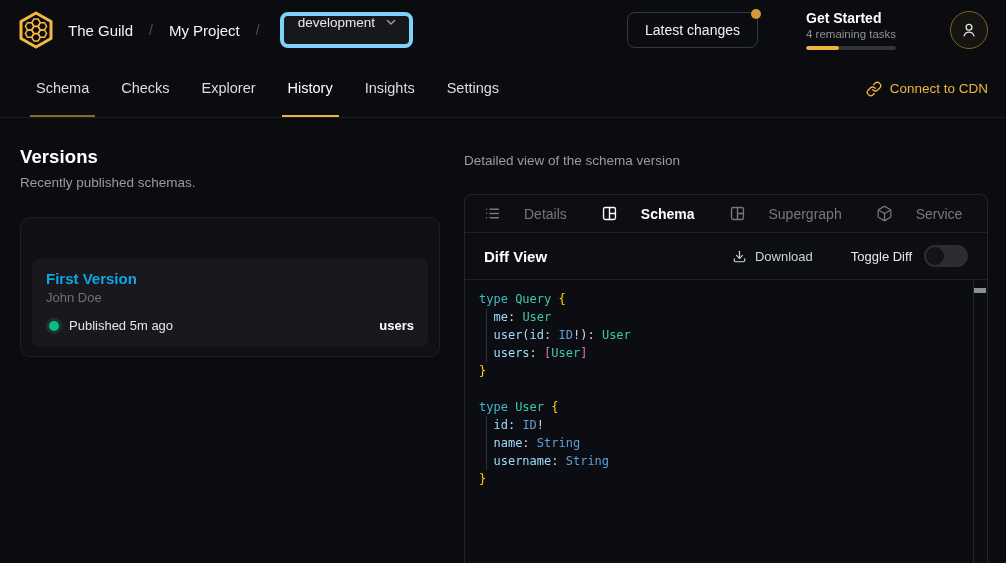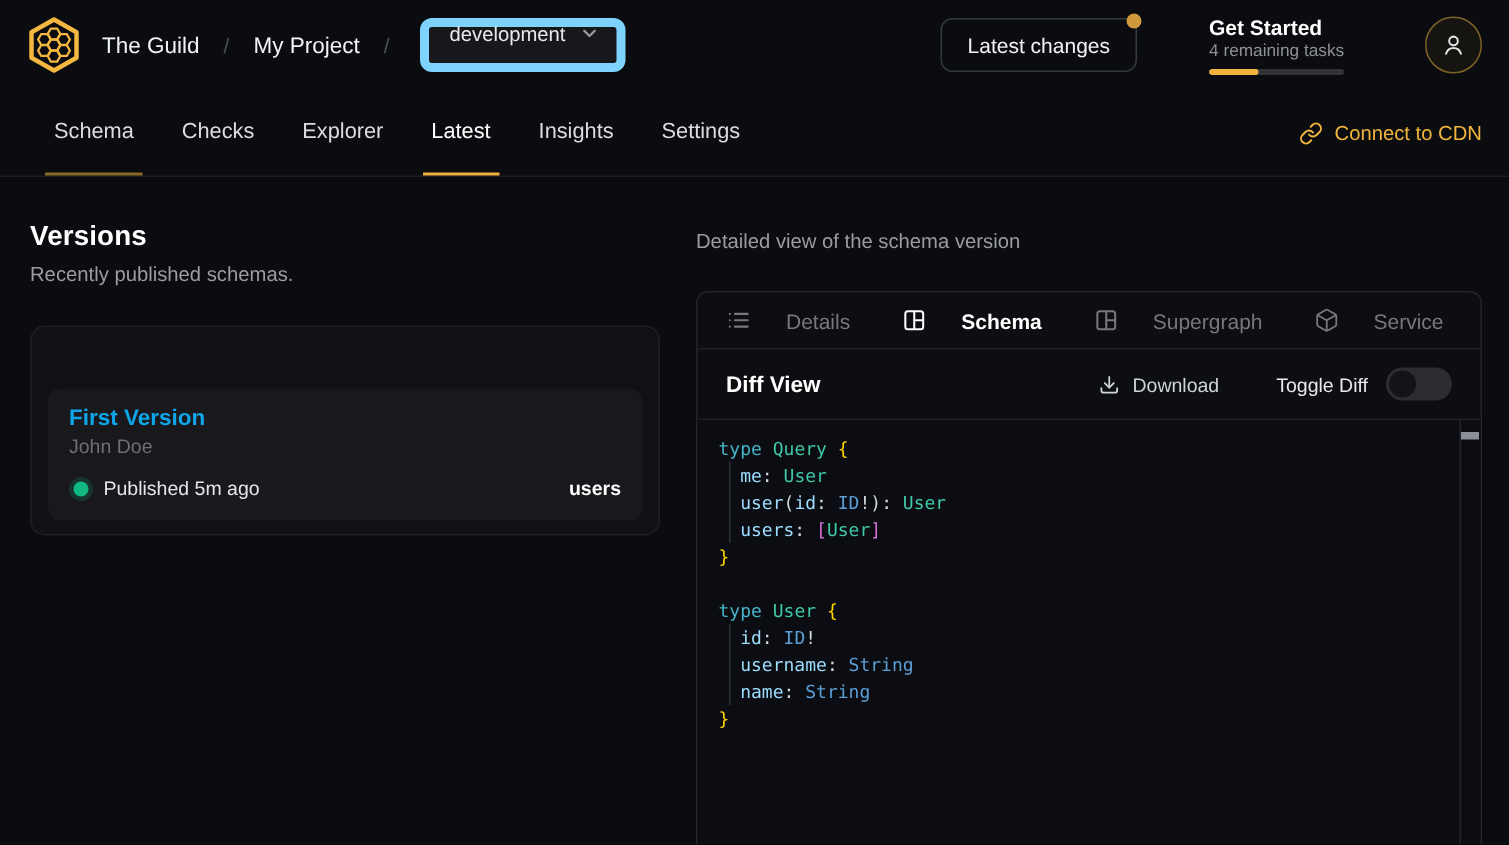--- a/index.html
+++ b/index.html
@@ -19,21 +19,21 @@
     padding: 0 18px 0 16px;
   }
   .logo { width: 40px; height: 40px; flex: 0 0 auto; }
   .breadcrumb { display: flex; align-items: center; gap: 16px; margin-left: 12px; }
   .crumb { font-size: 15px; font-weight: 500; color: #f2f3f5; cursor: pointer; }
   .crumb-sep { color: #4d5056; font-size: 14px; }
   .target-dd {
     margin-left: 20px;
     display: flex; align-items: center; gap: 10px;
     background: #17181c;
-    border: 6px solid #7dd3fc;
+    border: 4px solid #7dd3fc;
     border-radius: 8px;
     height: 36px;
     padding: 0 12px 16px 14px;
     font-size: 13.5px;
     color: #e8e9ec;
     cursor: pointer;
   }
   .latest-btn {
     margin-left: auto;
     position: relative;
@@ -272,21 +272,21 @@
     <div class="nav-tab dim-underline">
         <span>Schema</span>
       </div>
     <div class="nav-tab">
         <span>Checks</span>
       </div>
     <div class="nav-tab">
         <span>Explorer</span>
       </div>
     <div class="nav-tab active">
-        <span>Latest</span>
+        <span>History</span>
       </div>
     <div class="nav-tab">
         <span>Insights</span>
       </div>
     <div class="nav-tab">
         <span>Settings</span>
       </div>
   </div>
   <div class="cdn-link">
     <svg class="icon" width="16" height="16" viewBox="0 0 24 24" fill="none" stroke="#f0b43c" stroke-width="2" stroke-linecap="round" stroke-linejoin="round">
@@ -380,22 +380,22 @@
       <div class="code-area">
         <div>
             <div class="code-line"><span style="color: rgb(68, 181, 200);">type</span><span style="color: rgb(212, 212, 212);"> </span><span style="color: rgb(63, 201, 164);">Query</span><span style="color: rgb(212, 212, 212);"> </span><span style="color: rgb(255, 214, 2);">{</span></div>
             <div class="code-line"><span style="color: rgb(212, 212, 212);">  </span><span style="color: rgb(156, 220, 254);">me</span><span style="color: rgb(212, 215, 220);">:</span><span style="color: rgb(212, 212, 212);"> </span><span style="color: rgb(63, 201, 164);">User</span></div>
             <div class="code-line"><span style="color: rgb(212, 212, 212);">  </span><span style="color: rgb(156, 220, 254);">user</span><span style="color: rgb(212, 215, 220);">(</span><span style="color: rgb(156, 220, 254);">id</span><span style="color: rgb(212, 215, 220);">:</span><span style="color: rgb(212, 212, 212);"> </span><span style="color: rgb(91, 159, 214);">ID</span><span style="color: rgb(212, 215, 220);">!</span><span style="color: rgb(212, 215, 220);">)</span><span style="color: rgb(212, 215, 220);">:</span><span style="color: rgb(212, 212, 212);"> </span><span style="color: rgb(63, 201, 164);">User</span></div>
             <div class="code-line"><span style="color: rgb(212, 212, 212);">  </span><span style="color: rgb(156, 220, 254);">users</span><span style="color: rgb(212, 215, 220);">:</span><span style="color: rgb(212, 212, 212);"> </span><span style="color: rgb(214, 112, 214);">[</span><span style="color: rgb(63, 201, 164);">User</span><span style="color: rgb(214, 112, 214);">]</span></div>
             <div class="code-line"><span style="color: rgb(255, 214, 2);">}</span></div>
             <div class="code-line">&nbsp;</div>
             <div class="code-line"><span style="color: rgb(68, 181, 200);">type</span><span style="color: rgb(212, 212, 212);"> </span><span style="color: rgb(63, 201, 164);">User</span><span style="color: rgb(212, 212, 212);"> </span><span style="color: rgb(255, 214, 2);">{</span></div>
             <div class="code-line"><span style="color: rgb(212, 212, 212);">  </span><span style="color: rgb(156, 220, 254);">id</span><span style="color: rgb(212, 215, 220);">:</span><span style="color: rgb(212, 212, 212);"> </span><span style="color: rgb(91, 159, 214);">ID</span><span style="color: rgb(212, 215, 220);">!</span></div>
+            <div class="code-line"><span style="color: rgb(212, 212, 212);">  </span><span style="color: rgb(156, 220, 254);">name</span><span style="color: rgb(212, 215, 220);">:</span><span style="color: rgb(212, 212, 212);"> </span><span style="color: rgb(91, 159, 214);">String</span></div>
             <div class="code-line"><span style="color: rgb(212, 212, 212);">  </span><span style="color: rgb(156, 220, 254);">username</span><span style="color: rgb(212, 215, 220);">:</span><span style="color: rgb(212, 212, 212);"> </span><span style="color: rgb(91, 159, 214);">String</span></div>
-            <div class="code-line"><span style="color: rgb(212, 212, 212);">  </span><span style="color: rgb(156, 220, 254);">name</span><span style="color: rgb(212, 215, 220);">:</span><span style="color: rgb(212, 212, 212);"> </span><span style="color: rgb(91, 159, 214);">String</span></div>
             <div class="code-line"><span style="color: rgb(255, 214, 2);">}</span></div>
           </div>
         <div class="indent-guide guide-1"></div>
         <div class="indent-guide guide-2"></div>
         <div class="v-scrollbar">
           <div class="v-thumb"></div>
         </div>
       </div>
 
     </div>

